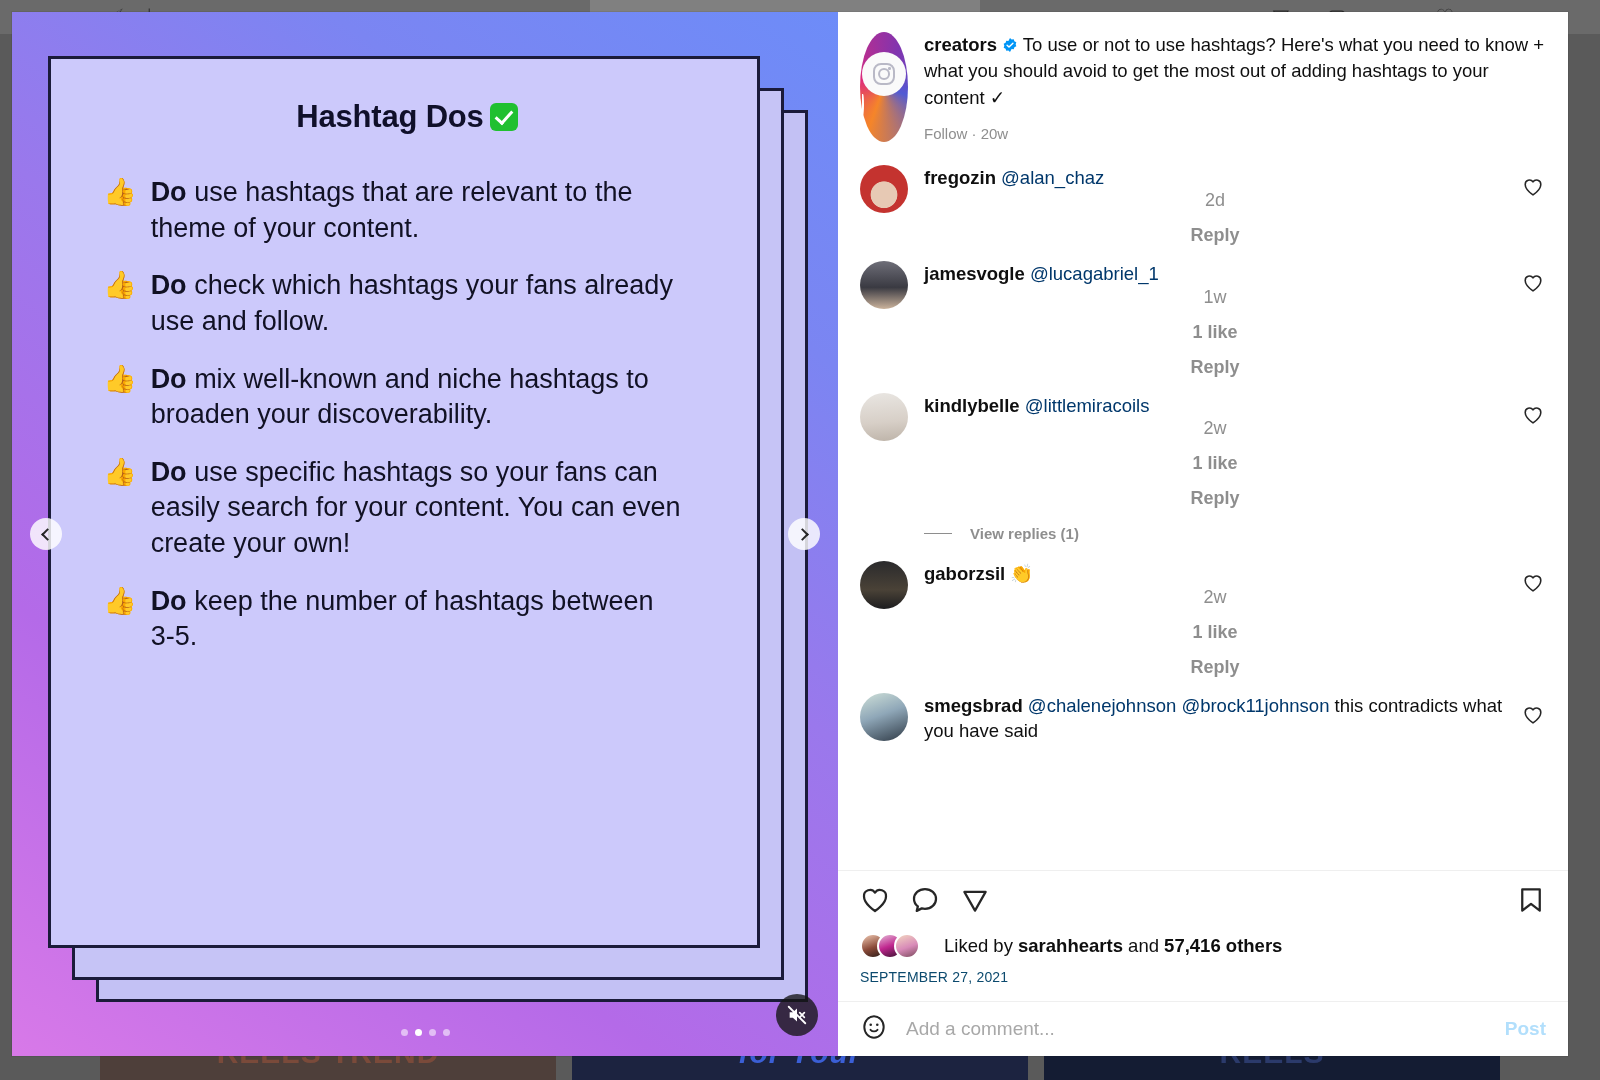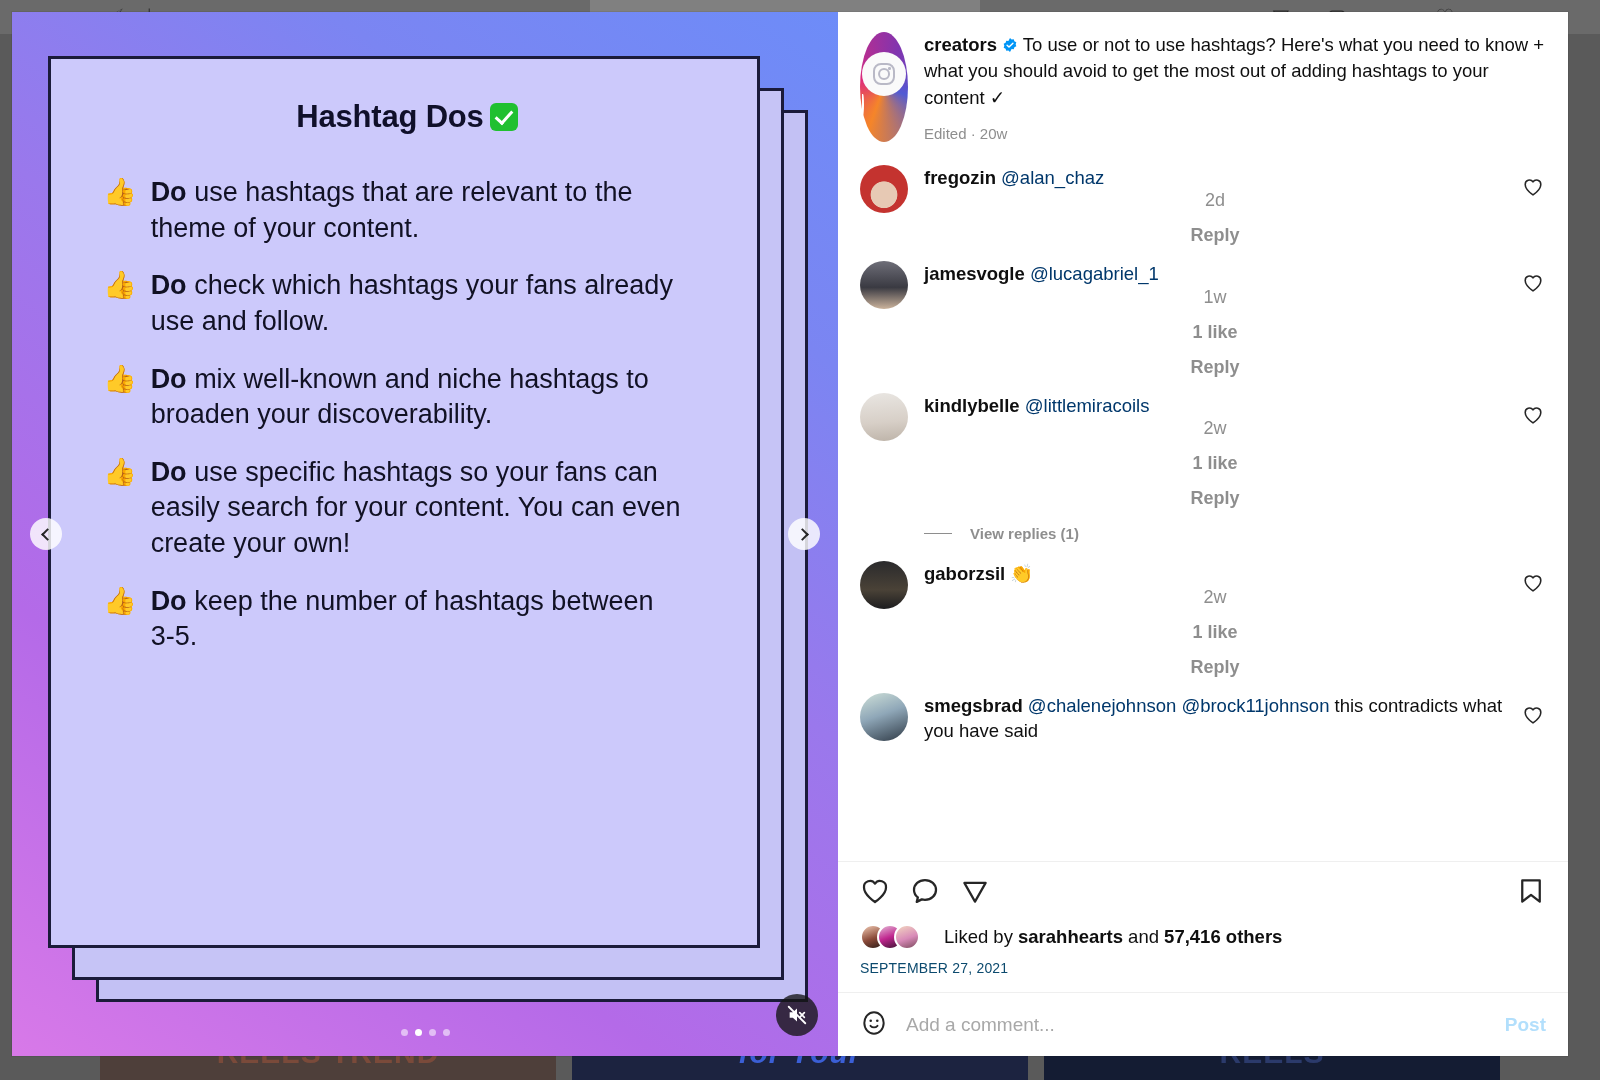--- a/index.html
+++ b/index.html
@@ -165,21 +165,21 @@
   .likes-row { display: flex; align-items: center; gap: 24px; padding: 14px 22px 0 22px; }
   .facepile { display: flex; }
   .facepile .f { width: 26px; height: 26px; border-radius: 50%; border: 2px solid #fff; margin-left: -9px; }
   .facepile .f:first-child { margin-left: 0; }
   .likes-text { font-size: 18.5px; color: #0f0f0f; }
   .likes-text b { font-weight: 700; }
   .date-row { padding: 10px 22px 16px 22px; font-size: 14px; color: #0c4a6e; letter-spacing: .2px; }
 
   .addcomment {
     border-top: 1px solid #efefef; display: flex; align-items: center;
-    gap: 18px; padding: 0 22px; height: 64px;
+    gap: 18px; padding: 0 22px; height: 55px;
   }
   .emoji-btn { cursor: pointer; flex: 0 0 auto; }
   .ci {
     flex: 1; border: none; outline: none; font-size: 19px; color: #0f0f0f;
     font-family: "Liberation Sans", sans-serif; background: transparent;
   }
   .ci::placeholder { color: #a8a8a8; }
   .postbtn { color: #b2dffc; font-weight: 600; font-size: 19px; cursor: pointer; }
 
   
@@ -294,21 +294,21 @@
             <span class="ig-avatar" style="width:44px;height:44px;">
               <span class="ig-glyph" style="width:22px;height:22px;"></span>
             </span>
           </span>
         </span>
         <div style="flex:1;min-width:0;">
           <div class="caption-text"><span class="cu">creators</span><svg class="verified" viewBox="0 0 24 24">
                 <path d="M12 1.5l2.4 2.1 3.2-.3 1 3 2.9 1.4-1 3.1 1 3.1-2.9 1.4-1 3-3.2-.3L12 22.5l-2.4-2.1-3.2.3-1-3-2.9-1.4 1-3.1-1-3.1 2.9-1.4 1-3 3.2.3z" fill="#0095f6"></path>
                 <path d="M7.6 12.2l2.9 2.9 5.9-5.9" stroke="#fff" stroke-width="2.1" fill="none" stroke-linecap="round" stroke-linejoin="round"></path>
               </svg> <span>To use or not to use hashtags? Here's what you need to know + what you should avoid to get the most out of adding hashtags to your content ✓</span></div>
-          <div class="meta-time">Edited · 20w</div>
+          <div class="meta-time">Follow · 20w</div>
         </div>
       </div>
 
       <div class="comment-row">
         <span class="c-avatar av-grad1"></span>
         <div class="c-body">
           <div class="c-text"><span class="c-user">fregozin</span> <span class="c-mention">@alan_chaz</span><span></span></div>
           <div class="c-sub">
             <span>2d</span>
             <span class="rep">Reply</span>

